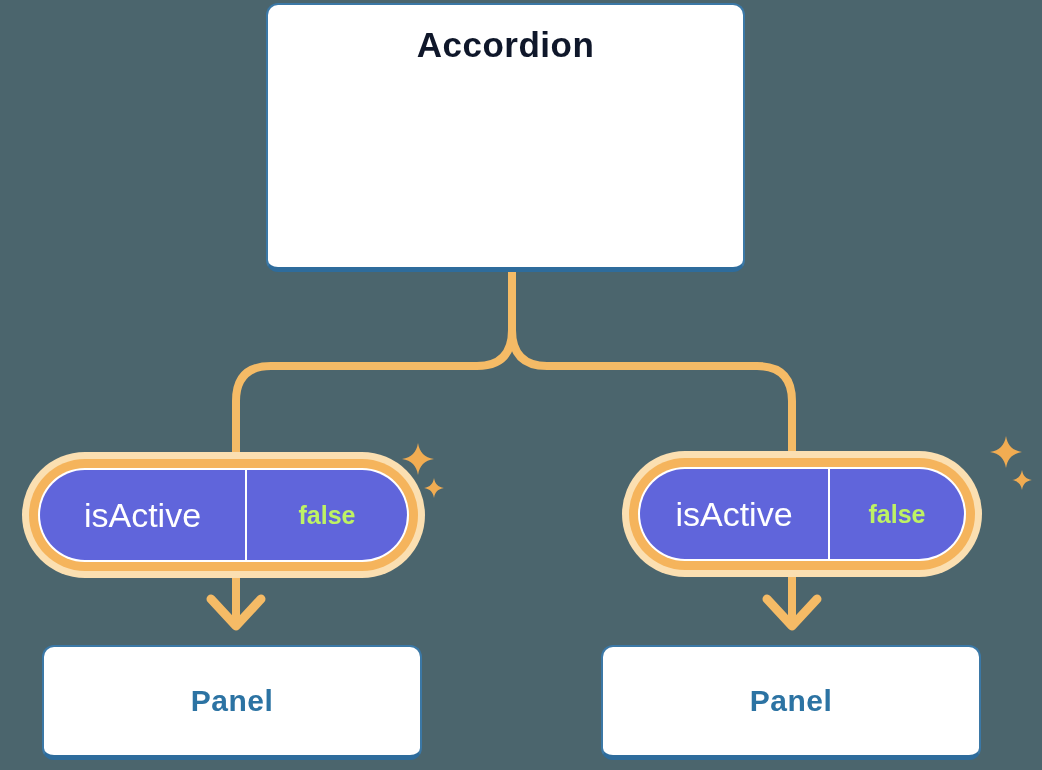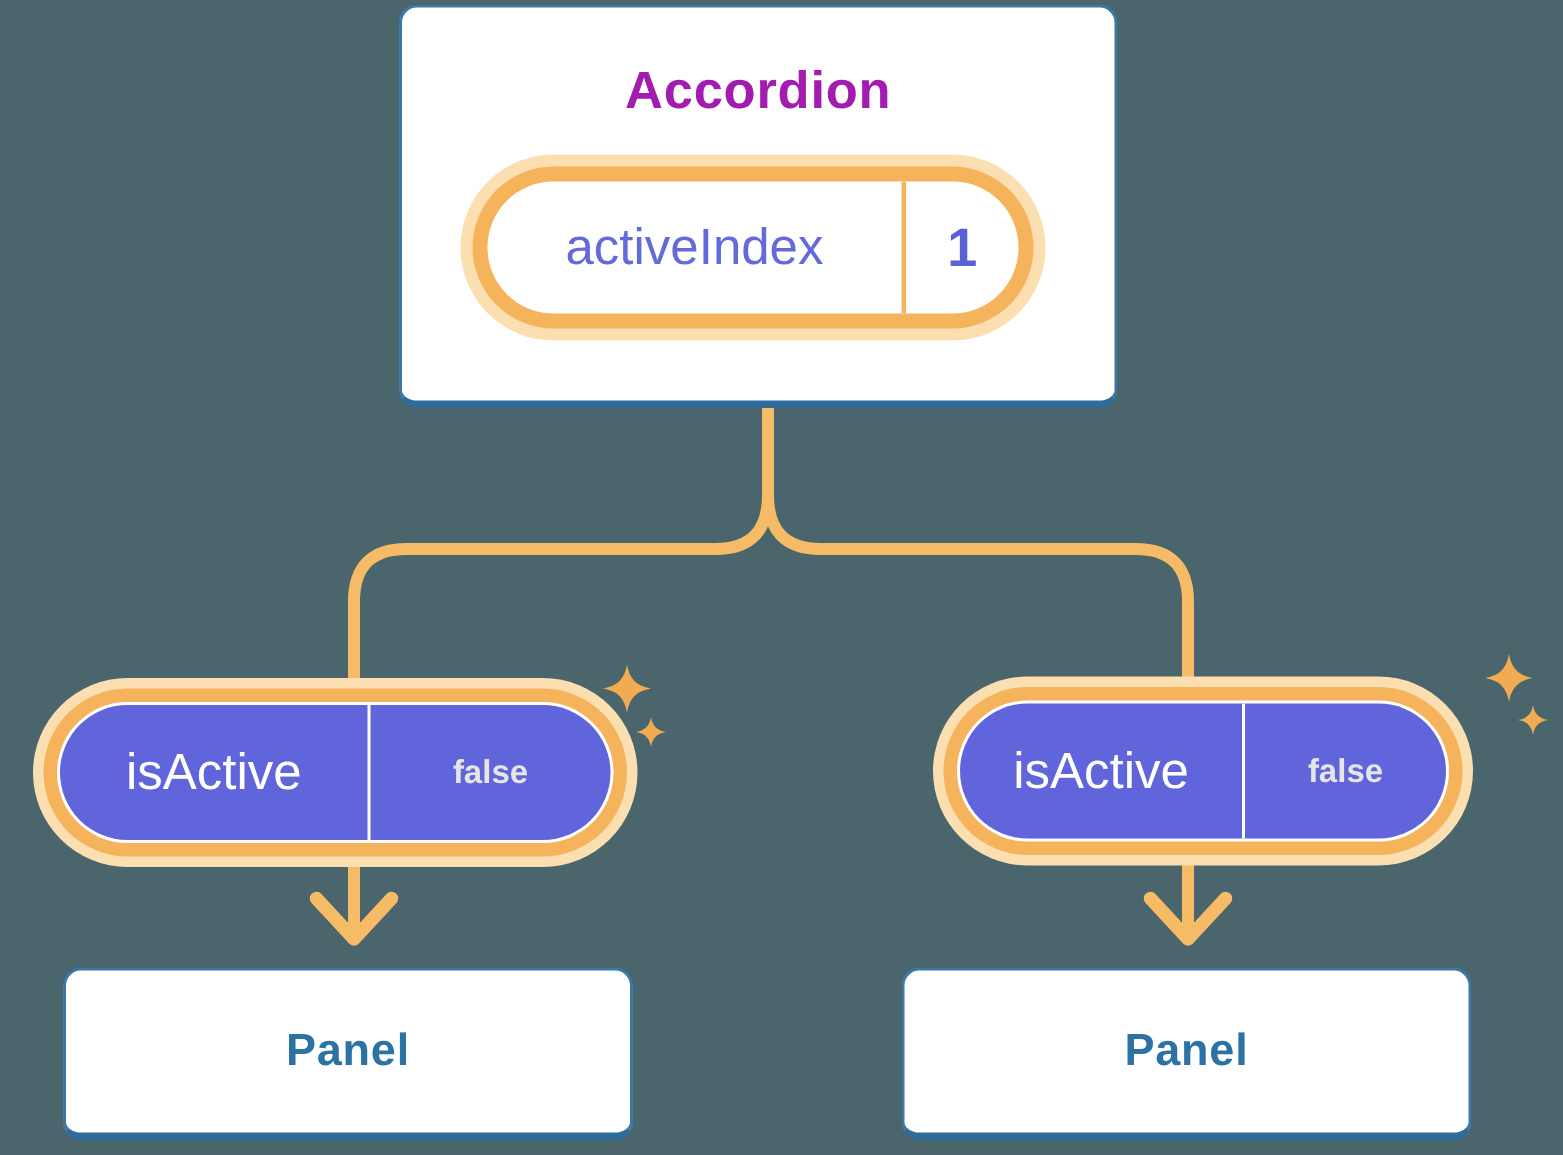--- a/index.html
+++ b/index.html
@@ -33,24 +33,24 @@
     align-items: center;
     justify-content: center;
   }
   .accordion-card {
     left: 266px; top: 3px;
     width: 479px; height: 269px;
     flex-direction: column;
     justify-content: flex-start;
   }
   .card-title {
-    margin-top: 36px;
+    margin-top: 20px;
     font-size: 35px;
     font-weight: 600;
-    color: #a21caf;
+    color: #0f172a;
     letter-spacing: 0.5px;
   }
   .panel-card-left  { left: 42px;  top: 645px; width: 380px; height: 115px; }
   .panel-card-right { left: 601px; top: 645px; width: 380px; height: 115px; }
   .panel-title {
     font-size: 30px;
     font-weight: 600;
     color: #2C73A3;
     letter-spacing: 0.5px;
   }
@@ -96,21 +96,21 @@
     background: #6065DB;
     border-radius: 46px;
     display: flex;
     overflow: hidden;
   }
   .prop-pill-left  { left: 22px;  top: 452px; width: 403px; height: 126px; }
   .prop-pill-right { left: 622px; top: 451px; width: 360px; height: 126px; }
   .prop-label { font-size: 34px; color: #ffffff; }
   .prop-pill-left  .prop-label { width: 205px; }
   .prop-pill-right .prop-label { width: 188px; }
-  .prop-value { flex: 1; font-size: 22px; font-weight: bold; color: #e5e5e5; }
+  .prop-value { flex: 1; font-size: 25px; font-weight: bold; color: #bef264; }
   .divider-white { width: 2px; background: #ffffff; }
 </style>
 </head>
 <body>
 
 <div class="canvas">
 
   <svg class="overlay" viewBox="0 0 1042 770">
     <g stroke="#F5BB66" stroke-width="8" fill="none" stroke-linecap="round">
       <path d="M512 268 L512 330 Q512 366 477 366 L271 366 Q236 366 236 401 L236 455"></path>
@@ -135,29 +135,20 @@
     <g fill="#F1AC52">
       <path transform="translate(1006,452)" d="M0 -16 C1.6 -6.4 6.4 -1.6 16 0 C6.4 1.6 1.6 6.4 0 16 C-1.6 6.4 -6.4 1.6 -16 0 C-6.4 -1.6 -1.6 -6.4 0 -16 Z"></path>
       <path transform="translate(1022,480) scale(0.62)" d="M0 -16 C1.6 -6.4 6.4 -1.6 16 0 C6.4 1.6 1.6 6.4 0 16 C-1.6 6.4 -6.4 1.6 -16 0 C-6.4 -1.6 -1.6 -6.4 0 -16 Z"></path>
     </g>
   </svg>
 
   <div class="card accordion-card">
     <div class="card-title">Accordion</div>
   </div>
 
-  <div class="pill-halo state-pill">
-    <div class="pill-ring">
-      <div class="pill-core">
-        <div class="cell state-label">activeIndex</div>
-        <div class="divider-orange"></div>
-        <div class="cell state-value">1</div>
-      </div>
-    </div>
-  </div>
 
   <div class="pill-halo prop-pill prop-pill-left">
     <div class="pill-ring">
       <div class="pill-core">
         <div class="prop-inner">
           <div class="cell prop-label">isActive</div>
           <div class="divider-white"></div>
           <div class="cell prop-value">false</div>
         </div>
       </div>

